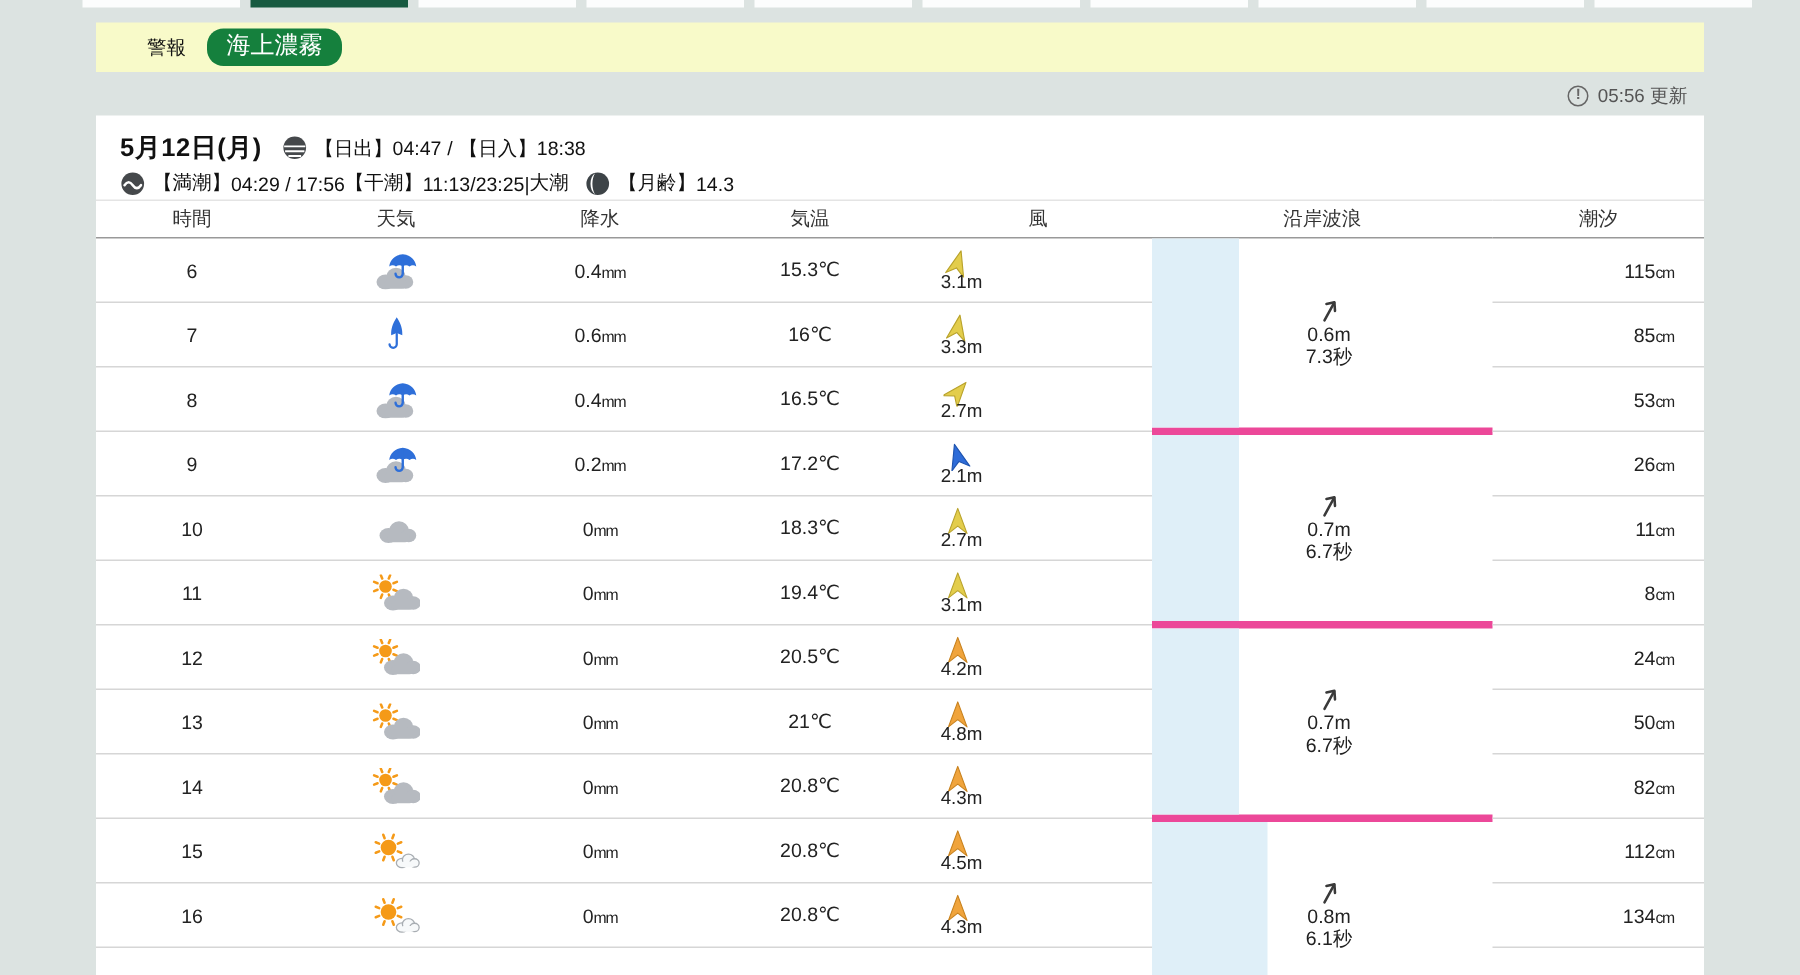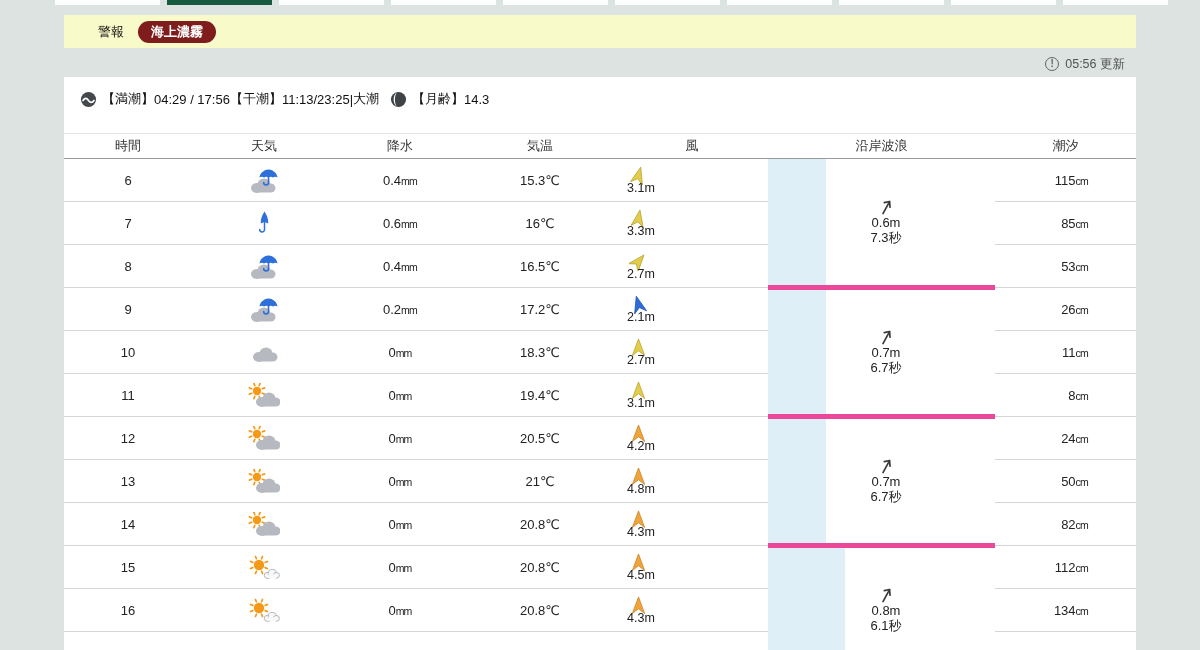--- a/index.html
+++ b/index.html
@@ -12,21 +12,21 @@
   .tabbar { position:absolute; top:0; left:0; width:1200px; height:5px; }
   .tabbar .tab { position:absolute; top:0; height:5px; width:105px; background:#fcfdfd; }
   .tabbar .tab.active { background:#175a40; }
   
   .alertbar {
     position:absolute; left:64px; top:15px; width:1072px; height:33px;
     background:#f8fac9; display:flex; align-items:center; padding-left:34px;
   }
   .alert-label { font-size:13px; color:#111; margin-right:14px; }
   .badge {
-    background:#7f1d1d; color:#fff; font-size:13px; font-weight:bold;
+    background:#15803d; color:#fff; font-size:16px; font-weight:normal;
     border-radius:11px; padding:4px 13px 5px; line-height:1; cursor:pointer;
   }
   
   .update {
     position:absolute; top:55px; right:75px; height:18px;
     display:flex; align-items:center; gap:6px; font-size:12.5px; color:#555;
   }
   .info-ic {
     width:14px; height:14px; border:1.4px solid #666; border-radius:50%;
     display:inline-flex; align-items:center; justify-content:center;
@@ -58,21 +58,21 @@
   .wavebar { position:absolute; left:0; top:0; bottom:0; background:#dfeff8; }
   .waveblk {
     position:absolute; left:88px; top:50%; transform:translateY(-50%);
     width:60px; text-align:center; font-size:13px; color:#222; line-height:1.15;
   }
   .waveblk svg { display:block; margin:0 auto 1px; }
   td.windtd { text-align:left; padding-left:4px; }
   .windblk { display:inline-block; width:36px; text-align:center; line-height:1; }
   .windblk svg { display:block; margin:0 auto; }
   .windlab { font-size:12.5px; margin-top:-3px; margin-left:6px; white-space:nowrap; }
-  td.tidetd { text-align:right; padding-right:48px; }
+  td.tidetd { text-align:right; padding-right:20px; }
   .unit { font-size:10.5px; letter-spacing:-0.8px; }
   .wic { display:inline-flex; vertical-align:middle; }
 </style>
 </head>
 <body>
 
 <div class="tabbar">
     <div class="tab" style="left: 55px;"></div>
     <div class="tab active" style="left: 167px;"></div>
     <div class="tab" style="left: 279px;"></div>
@@ -90,20 +90,38 @@
   <span class="badge">海上濃霧</span>
 </div>
 
 <div class="update">
   <span class="info-ic">!</span>
   <span>05:56 更新</span>
 </div>
 
 <div class="panel">
   <div class="datehead">
+    <div class="dh-line">
+      <span class="dh-date">5月12日(月)</span>
+      <span class="dh-ic" id="ic-sun">
+          <svg width="17" height="17" viewBox="0 0 18 18">
+            <circle cx="9" cy="9" r="8" fill="#45484b"></circle>
+            <g stroke="#fff" stroke-width="1.3">
+              <line x1="1.5" y1="8" x2="16.5" y2="8"></line>
+              <line x1="2.2" y1="11.5" x2="15.8" y2="11.5"></line>
+              <line x1="4.5" y1="14.8" x2="13.5" y2="14.8"></line>
+            </g>
+          </svg>
+        </span>
+      <span>【日出】</span>
+      <span>04:47</span>
+      <span class="dh-sep">/</span>
+      <span>【日入】</span>
+      <span>18:38</span>
+    </div>
     <div class="dh-line l2">
       <span class="dh-ic" id="ic-tide" style="margin-left:0">
           <svg width="17" height="17" viewBox="0 0 18 18">
             <circle cx="9" cy="9" r="8" fill="#45484b"></circle>
             <path d="M3.2 10 q2.9 -4.2 5.8 0 t5.8 0" stroke="#fff" stroke-width="1.8" fill="none" stroke-linecap="round"></path>
           </svg>
         </span>
       <span>【満潮】</span>
       <span>04:29 / 17:56</span>
       <span>【干潮】</span>

